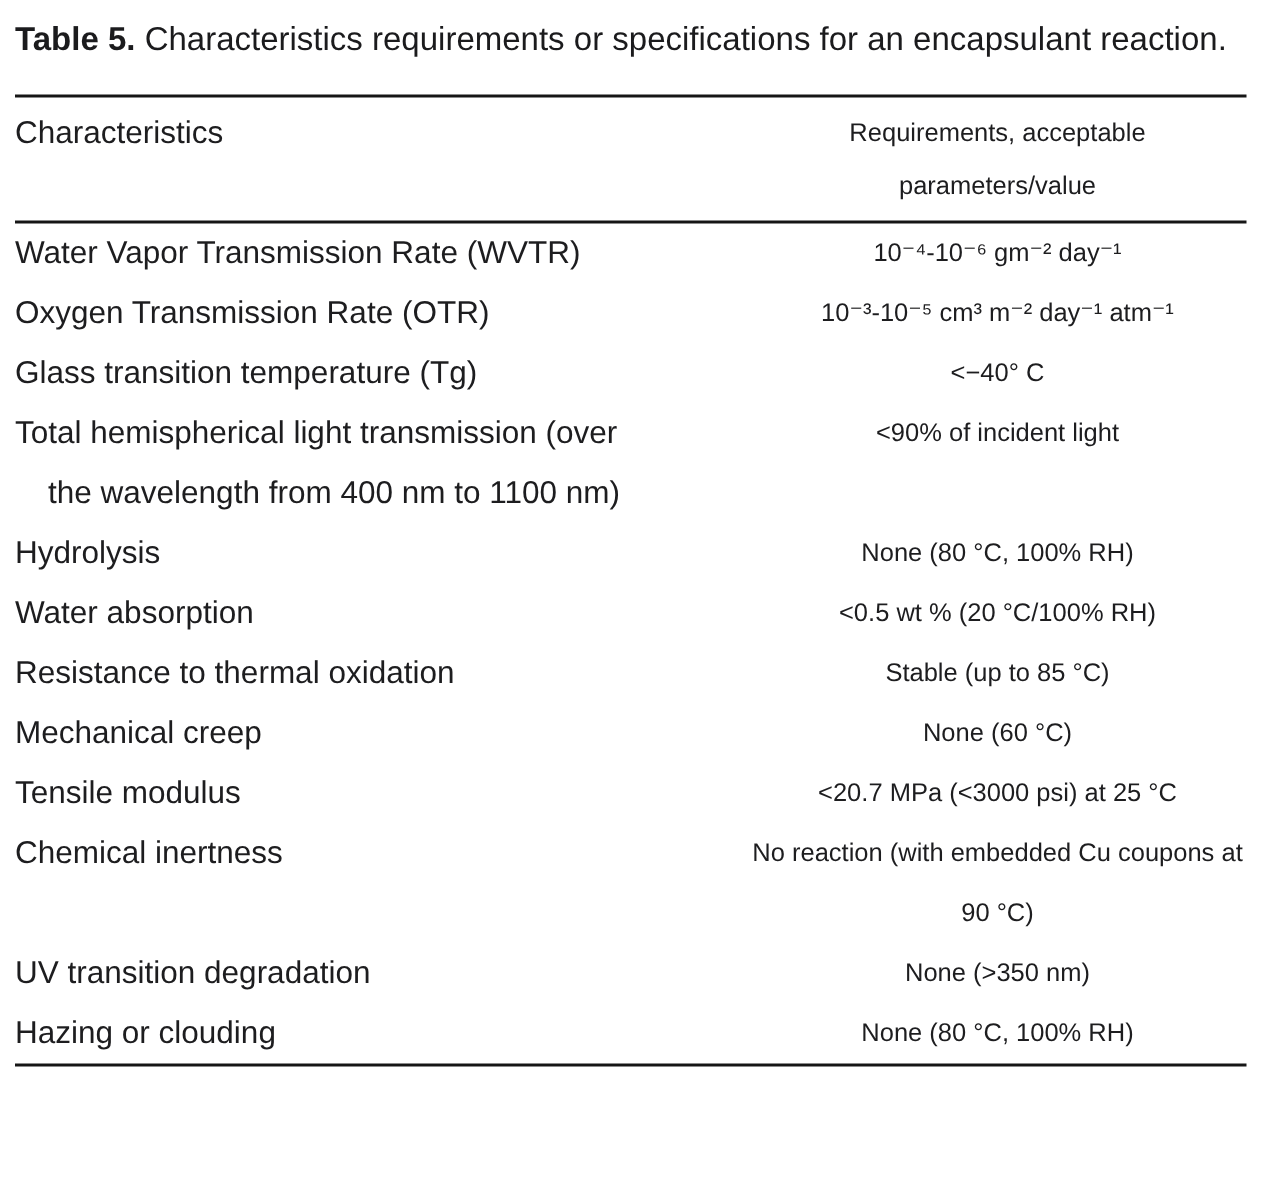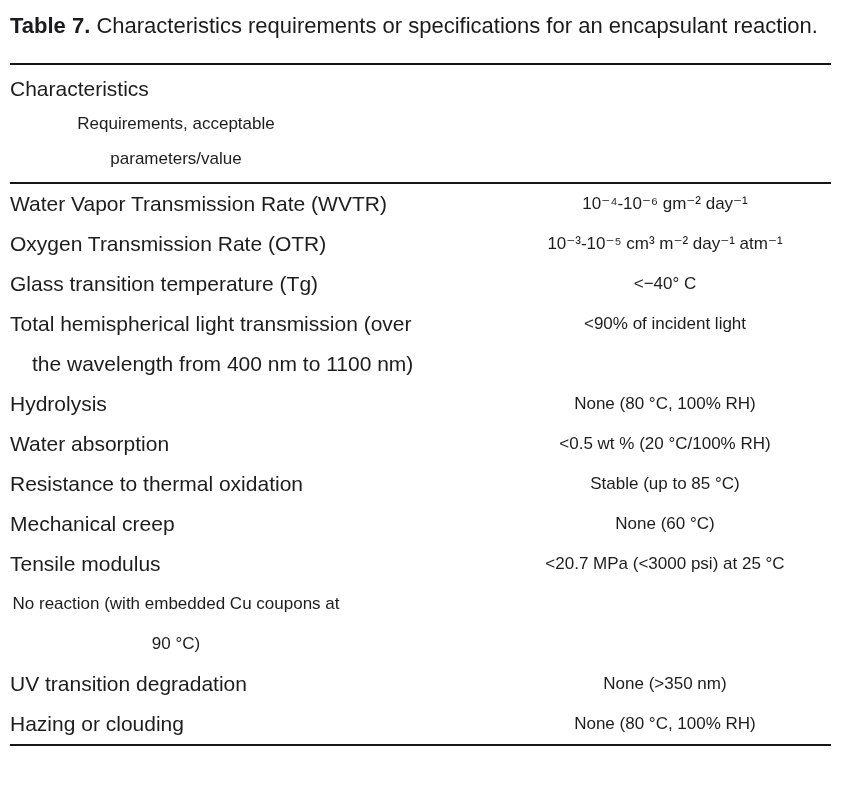--- a/index.html
+++ b/index.html
@@ -43,33 +43,32 @@
     line-height: 40px;
   }
   .cell-right {
     width: 332px;
     text-align: center;
     font-size: 17px;
     line-height: 40px;
   }
   .header-row {
     padding: 6px 0;
-    flex-direction: column;
   }
   .header-row .cell-left,
   .header-row .cell-right {
     line-height: 35px;
   }
 </style>
 </head>
 <body>
 
 <div class="page">
 
-  <p class="caption"><span class="caption-label">Table 7.</span> <span>Characteristics requirements or specifications for an encapsulant reaction.</span></p>
+  <p class="caption"><span class="caption-label">Table 5.</span> <span>Characteristics requirements or specifications for an encapsulant reaction.</span></p>
 
   <div class="rule"></div>
 
   <div class="row header-row">
     <div class="cell-left">Characteristics</div>
     <div class="cell-right">Requirements, acceptable parameters/value</div>
   </div>
 
   <div class="rule"></div>
 
@@ -113,20 +112,21 @@
     <div class="cell-left">Mechanical creep</div>
     <div class="cell-right">None (60 °C)</div>
   </div>
 
   <div class="row body-row">
     <div class="cell-left">Tensile modulus</div>
     <div class="cell-right">&lt;20.7 MPa (&lt;3000 psi) at 25 °C</div>
   </div>
 
   <div class="row body-row">
+    <div class="cell-left">Chemical inertness</div>
     <div class="cell-right">No reaction (with embedded Cu coupons at 90 °C)</div>
   </div>
 
   <div class="row body-row">
     <div class="cell-left">UV transition degradation</div>
     <div class="cell-right">None (&gt;350 nm)</div>
   </div>
 
   <div class="row body-row">
     <div class="cell-left">Hazing or clouding</div>

